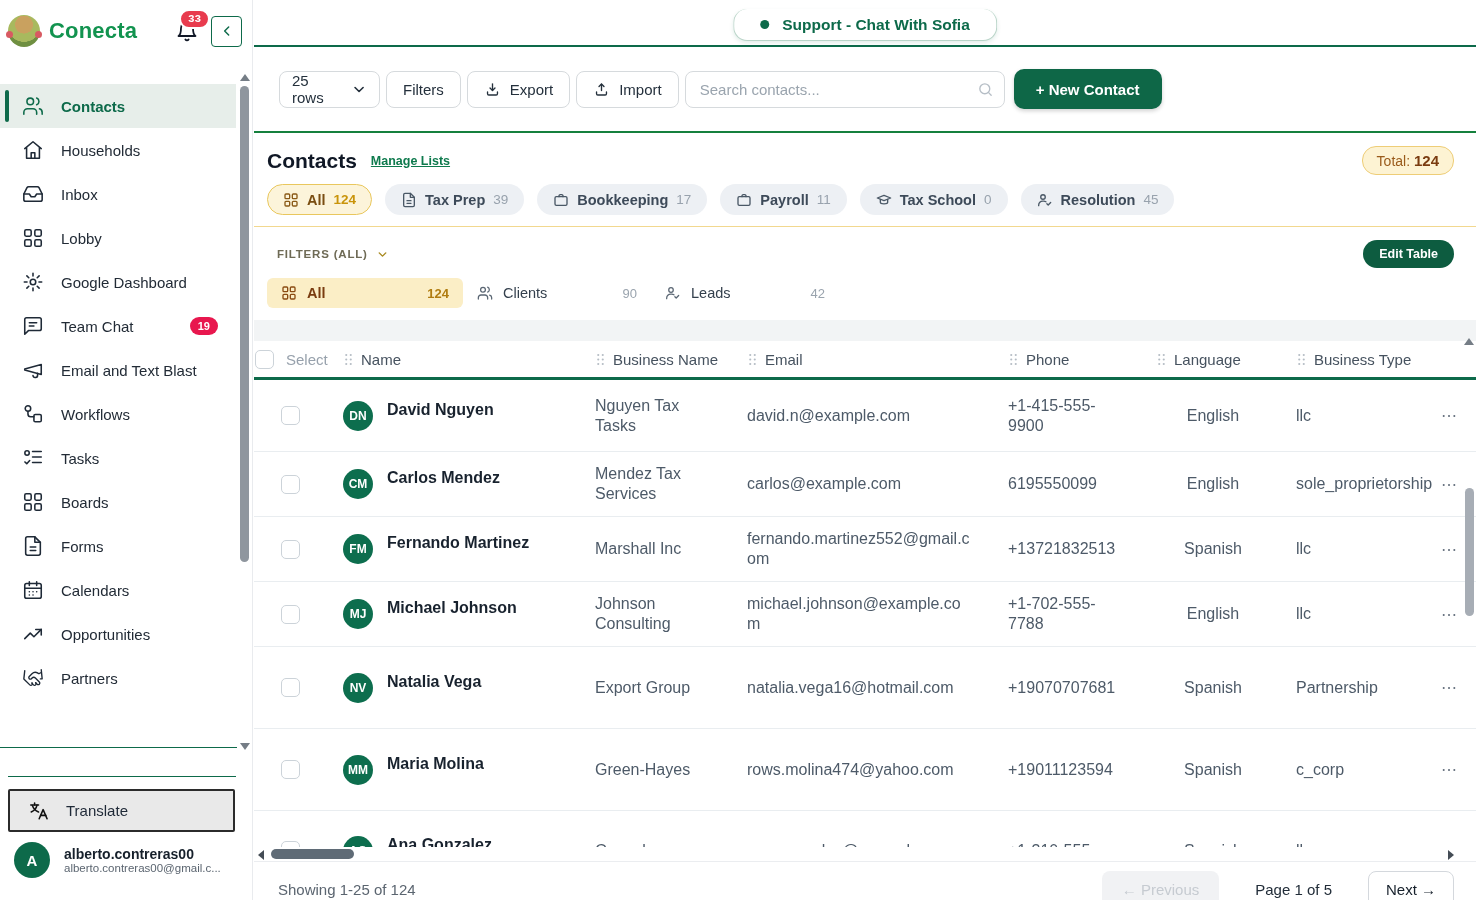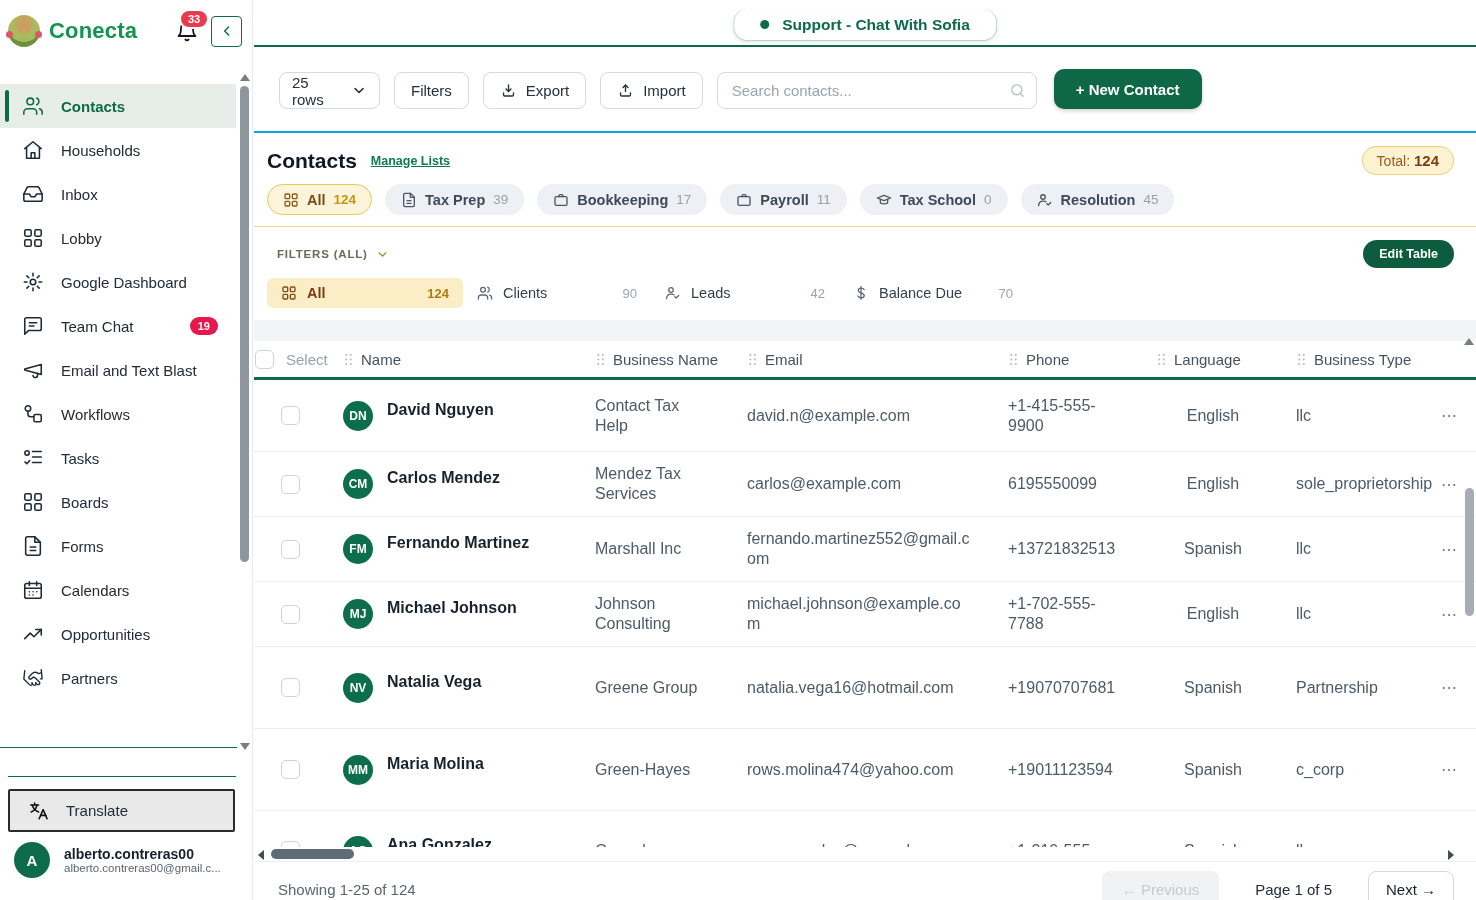--- a/index.html
+++ b/index.html
@@ -9,21 +9,21 @@
 
   
   .sidebar { position:absolute; left:0; top:0; width:253px; height:900px; background:#fff; border-right:1px solid #e9ebee; z-index:5; }
   .side-head { position:relative; height:62px; display:flex; align-items:center; padding:0 10px 0 8px; }
   .mascot { width:32px; height:32px; border-radius:50%; flex:0 0 32px;
             background:radial-gradient(circle at 50% 30%, #c9a15f 0 32%, #a8b95e 33% 62%, #6f8f41 63% 100%);
             position:relative; }
   .mascot::before, .mascot::after { content:""; position:absolute; width:7px; height:7px; border-radius:50%; background:#d85a62; top:16px; }
   .mascot::before { left:-2px; } .mascot::after { right:-2px; }
   .brand-name { font-size:22px; font-weight:bold; color:#12934f; margin-left:9px; letter-spacing:.2px; }
-  .bell-wrap { position:relative; margin-left:auto; margin-right:12px; width:24px; height:24px; color:#111827; }
+  .bell-wrap { position:relative; margin-left:auto; margin-right:12px; width:24px; height:24px; color:#111827;font-family:Liberation Mono, monospace; }
   .nbadge { position:absolute; top:-10px; left:4px; background:#e83b4e; color:#fff; font-size:11px; font-weight:bold;
             border-radius:10px; padding:2px 7px; border:2px solid #fff; }
   .collapse-btn { width:31px; height:31px; border:1.5px solid #0d6a4a; border-radius:4px; background:#fff;
                   display:flex; align-items:center; justify-content:center; color:#0d6a4a; cursor:pointer; }
   .nav { position:absolute; top:84px; left:0; right:16px; }
   .nav-item { height:44px; display:flex; align-items:center; padding-left:22px; gap:17px; font-size:15px; color:#222b36; cursor:pointer; position:relative; }
   .nav-item .nicon { width:22px; height:22px; flex:0 0 22px; color:#1f2a37; }
   .nav-item.active { background:#e7eeea; color:#0d6a4a; font-weight:bold; }
   .nav-item.active .nicon { color:#0d6a4a; }
   .nav-item.active::before { content:""; position:absolute; left:5px; top:6px; bottom:6px; width:4px; border-radius:3px; background:#0d6a4a; }
@@ -46,21 +46,21 @@
 
   
   .main { position:absolute; left:254px; top:8px; width:1222px; height:900px; background:#fff; }
   .topstrip { position:relative; height:39px; border-bottom:2px solid #0d6a4a; background:#fff; }
   .support-pill { position:absolute; left:50%; transform:translateX(-50%); top:1px; height:32px; background:#fff;
                   border:1px solid #b9d4c8; border-top:none; border-radius:14px; box-shadow:0 2px 4px rgba(13,106,74,.12);
                   display:flex; align-items:center; gap:13px; padding:0 26px; cursor:pointer; }
   .support-dot { width:9px; height:9px; border-radius:50%; background:#0d6a4a; }
   .support-label { color:#0d6a4a; font-weight:bold; font-size:15.5px; white-space:nowrap; }
 
-  .toolbar { display:flex; align-items:flex-end; gap:14px; padding:22px 0 22px 25px; border-bottom:2px solid #0ea5e9; }
+  .toolbar { display:flex; align-items:center; gap:6px; padding:22px 0 22px 25px; border-bottom:2px solid #15803d; }
   .tbtn { height:37px; background:#fff; border:1px solid #d6dadd; border-radius:8px; display:flex; align-items:center; justify-content:center;
           gap:9px; font-size:15px; color:#24303c; padding:0 16px; cursor:pointer; }
   .tbtn .bicon { width:17px; height:17px; color:#24303c; }
   .rows-select { width:101px; justify-content:space-between; padding:0 12px; }
   .search-box { position:relative; width:320px; }
   .search-box input { width:100%; height:37px; border:1px solid #d6dadd; border-radius:8px; padding:0 36px 0 14px; font-size:15px; color:#24303c;
                       font-family:"Liberation Sans", sans-serif; outline:none; }
   .search-box input::placeholder { color:#9aa4ae; }
   .search-icon { position:absolute; right:11px; top:10px; width:17px; height:17px; color:#b6bec6; }
   .new-contact { margin-left:3px; height:40px; background:#0e6747; color:#fff; font-weight:bold; font-size:15px; border:none; border-radius:10px;
@@ -526,27 +526,20 @@
         <span>Clients</span>
         <span class="fcount">90</span>
       </div>
       <div class="fpill fpill-leads">
         <svg class="ficon" viewBox="0 0 24 24" fill="none" stroke="currentColor" stroke-width="1.9" stroke-linecap="round" stroke-linejoin="round">
             <use href="#i-user-check"></use>
           </svg>
         <span>Leads</span>
         <span class="fcount">42</span>
       </div>
-      <div class="fpill fpill-balance">
-        <svg class="ficon" viewBox="0 0 24 24" fill="none" stroke="currentColor" stroke-width="1.9" stroke-linecap="round" stroke-linejoin="round">
-            <use href="#i-dollar"></use>
-          </svg>
-        <span>Balance Due</span>
-        <span class="fcount">70</span>
-      </div>
     </div>
 
     <div class="table-gap"></div>
 
     <div class="grid-row thead">
       <div class="sel-cell">
         <div class="checkbox"></div>
         <span class="select-label">Select</span>
       </div>
       <div class="hcell">
@@ -591,21 +584,21 @@
     <div class="tbody">
 
       <div class="grid-row trow">
         <div>
             <div class="checkbox"></div>
           </div>
         <div class="name-cell">
           <div class="avatar">DN</div>
           <span class="cname">David Nguyen</span>
         </div>
-        <div class="cell biz">Contact Tax Help</div>
+        <div class="cell biz">Nguyen Tax Tasks</div>
         <div class="cell email">david.n@example.com</div>
         <div class="cell phone">+1-415-555-9900</div>
         <div class="cell lang">English</div>
         <div class="cell btype">llc</div>
         <div class="rowmenu">⋯</div>
       </div>
 
       <div class="grid-row trow">
         <div>
             <div class="checkbox"></div>
@@ -655,21 +648,21 @@
       </div>
 
       <div class="grid-row trow">
         <div>
             <div class="checkbox"></div>
           </div>
         <div class="name-cell">
           <div class="avatar">NV</div>
           <span class="cname">Natalia Vega</span>
         </div>
-        <div class="cell biz">Greene Group</div>
+        <div class="cell biz">Export Group</div>
         <div class="cell email">natalia.vega16@hotmail.com</div>
         <div class="cell phone">+19070707681</div>
         <div class="cell lang">Spanish</div>
         <div class="cell btype">Partnership</div>
         <div class="rowmenu">⋯</div>
       </div>
 
       <div class="grid-row trow">
         <div>
             <div class="checkbox"></div>

